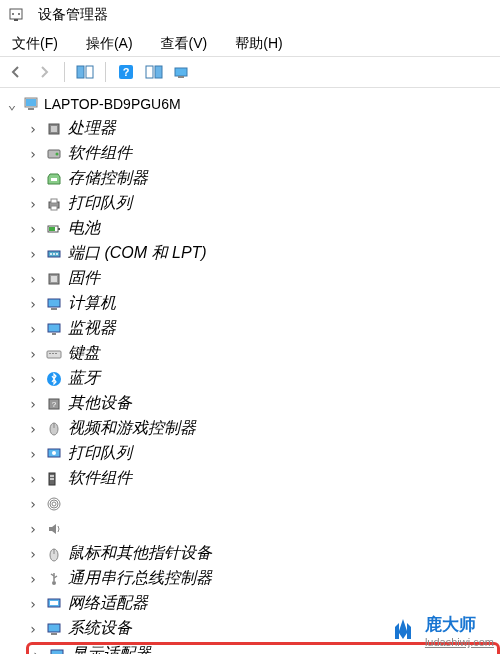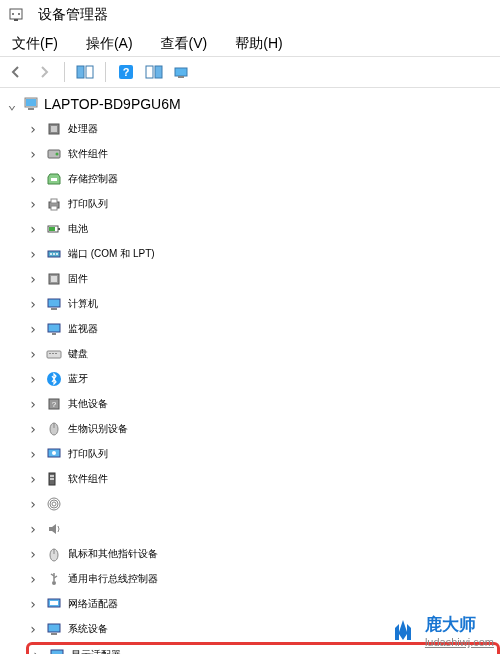--- a/index.html
+++ b/index.html
@@ -19,25 +19,25 @@
     .tree { padding: 4px 0 4px 6px; }
     .tree-root { display: flex; align-items: center; height: 24px; gap: 4px; }
     .tree-root .expand { width: 12px; text-align: center; color: #666; font-size: 14px; cursor: default; font-family: monospace; }
     .tree-root .node-icon { width: 18px; height: 16px; display: flex; align-items: center; justify-content: center; }
     .tree-root .label { font-size: 14px; }
     
     .tree-children { padding-left: 20px; }
     .tree-item { display: flex; align-items: center; height: 25px; gap: 4px; position: relative; }
     .tree-item .expand { width: 14px; text-align: center; color: #555; font-size: 14px; cursor: default; font-family: monospace; }
     .tree-item .node-icon { width: 20px; height: 18px; display: flex; align-items: center; justify-content: center; }
-    .tree-item .label { font-size: 10px; }
+    .tree-item .label { font-size: 16px; font-style: italic; }
     
     .highlighted { border: 3px solid #e53935; border-radius: 6px; padding: 0 12px 0 0; margin: 1px 0; }
     
-    .watermark { position: absolute; bottom: 6px; right: 6px; display: flex; align-items: flex-end; gap: 6px; color: #1976d2; font-size: 13px; }
+    .watermark { position: absolute; bottom: 6px; right: 6px; display: flex; align-items: center; gap: 6px; color: #1976d2; font-size: 13px; }
     .watermark .logo { width: 32px; height: 32px; }
     .watermark .brand { font-size: 17px; font-weight: bold; color: #1976d2; }
     .watermark .url { font-size: 11px; color: #888; text-decoration: underline; }
     
     svg { display: block; }
   </style>
 </head>
 <body>
 
 <div class="titlebar">
@@ -238,21 +238,21 @@
         <span class="label">其他设备</span>
       </div>
       <div class="tree-item">
         <span class="expand">›</span>
         <span class="node-icon">
           <svg width="16" height="16" viewBox="0 0 16 16">
             <ellipse cx="8" cy="8" rx="4" ry="6" fill="#ccc" stroke="#888"></ellipse>
             <line x1="8" y1="2" x2="8" y2="7" stroke="#888"></line>
           </svg>
         </span>
-        <span class="label">生物识别设备</span>
+        <span class="label">视频和游戏控制器</span>
       </div>
       <div class="tree-item">
         <span class="expand">›</span>
         <span class="node-icon">
           <svg width="16" height="16" viewBox="0 0 16 16">
             <rect x="2" y="3" width="12" height="8" fill="#5bb5ee" stroke="#348"></rect>
             <circle cx="8" cy="7" r="2" fill="#fff"></circle>
           </svg>
         </span>
         <span class="label">打印队列</span>

